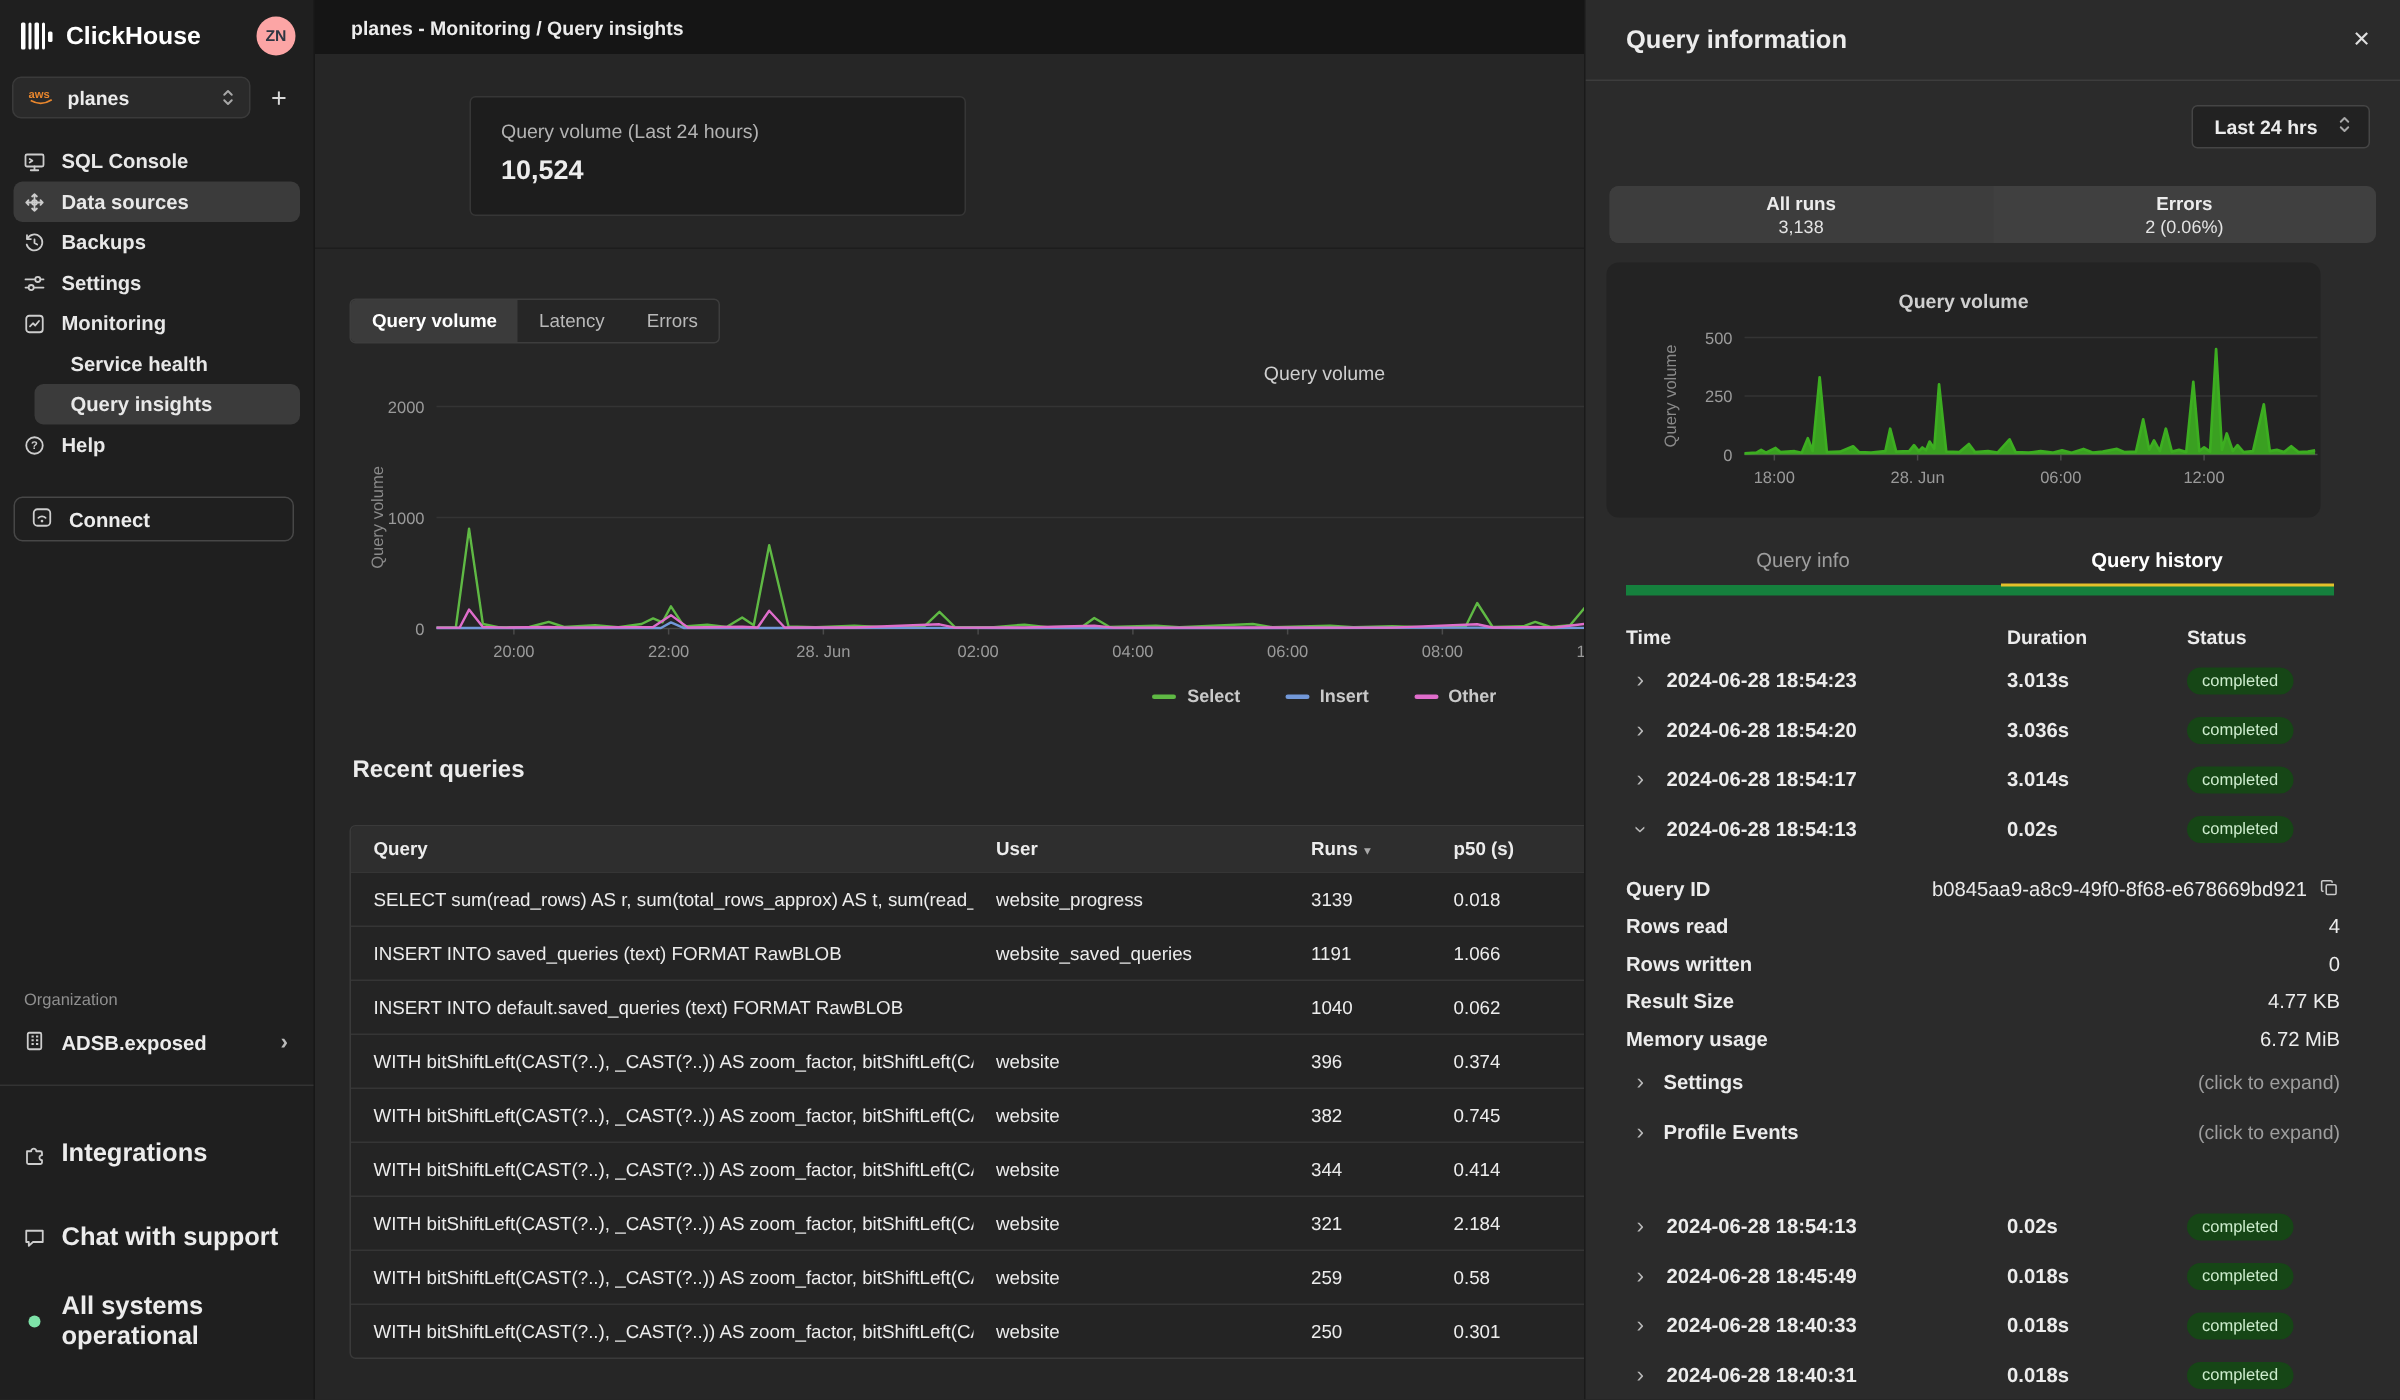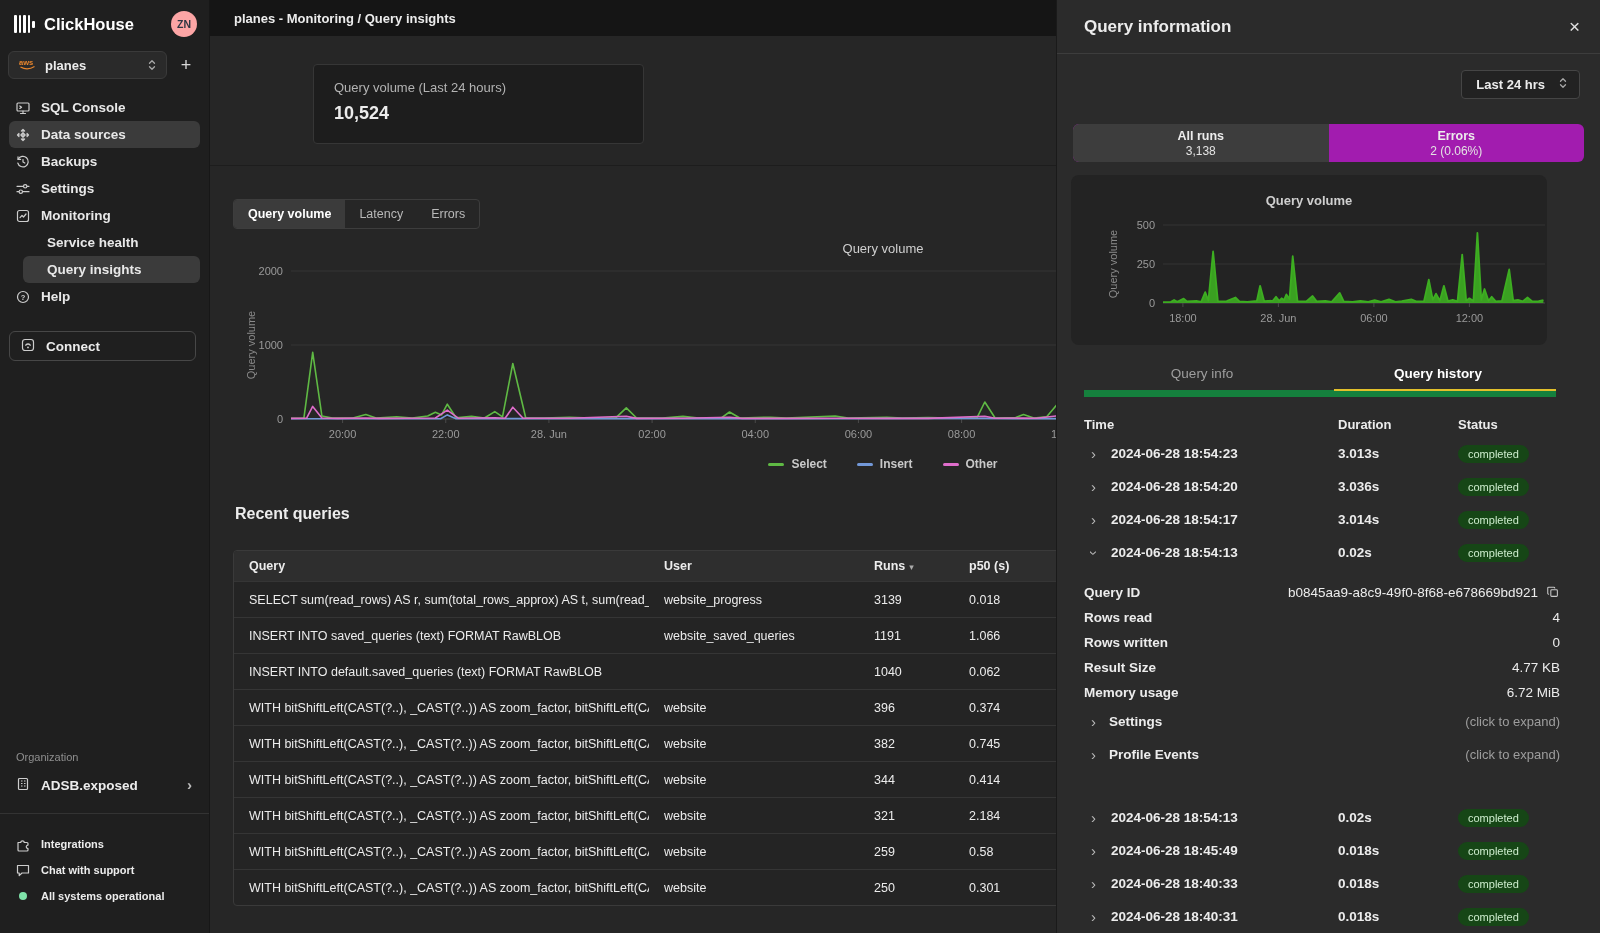--- a/index.html
+++ b/index.html
@@ -30,21 +30,21 @@
   .nav-icon svg{width:16px;height:16px;stroke:#cdcdcd;fill:none;stroke-width:1.2;stroke-linecap:round;stroke-linejoin:round;}
   .connect-btn{margin:21px 13px 0 9px;height:30px;border:1px solid #474747;border-radius:6px;display:flex;align-items:center;gap:10px;padding-left:10px;font-size:13.5px;font-weight:600;}
   .connect-btn svg{width:16px;height:16px;stroke:#cdcdcd;fill:none;stroke-width:1.2;stroke-linecap:round;}
   .spacer{flex:1;}
   .org-label{margin:0 0 9px 16px;font-size:11px;color:#8f8f8f;}
   .org-item{height:26px;margin:0 9px;display:flex;align-items:center;gap:10px;padding:0 8px 0 6px;font-size:13.5px;font-weight:600;}
   .org-item svg{width:16px;height:16px;stroke:#cdcdcd;fill:none;stroke-width:1.2;}
   .org-chevron{margin-left:auto;color:#bbb;font-size:15px;line-height:10px;}
   .sb-divider{height:1px;background:#333;margin:15px 0 17px 0;}
   .sb-footer{padding-bottom:24px;display:flex;flex-direction:column;gap:0;}
-  .foot-item{height:26px;margin:0 9px;display:flex;align-items:center;gap:10px;padding-left:6px;font-size:11px;font-weight:600;}
+  .foot-item{height:26px;margin:15px 9px;display:flex;align-items:center;gap:10px;padding-left:6px;font-size:17px;font-weight:600;}
   .foot-item svg{width:16px;height:16px;stroke:#cdcdcd;fill:none;stroke-width:1.2;stroke-linejoin:round;}
   .dot{width:8px;height:8px;border-radius:50%;background:#7ee2a8;display:block;margin:4px;}
 
   
   .main{width:846px;min-width:846px;height:933px;background:#262626;position:relative;overflow:hidden;}
   .topbar{height:36px;background:#151515;display:flex;align-items:center;padding-left:24px;font-size:13px;font-weight:bold;}
   .stats-wrap{border-bottom:1px solid #1d1d1d;padding:28px 0 21px 103px;display:flex;gap:92px;}
   .stat-card{width:331px;height:80px;background:#1d1d1d;border:1px solid #363636;border-radius:4px;padding:15px 20px;}
   .stat-label{font-size:13px;color:#b3b3b3;}
   .stat-value{margin-top:8px;font-size:18px;font-weight:bold;}
@@ -62,21 +62,21 @@
   .rq-cell{padding-left:15px;white-space:nowrap;overflow:hidden;}
   .sort-arrow{font-size:9px;color:#aaa;margin-left:4px;}
 
   
   .panel{width:544px;min-width:544px;background:#2b2b2b;border-left:1px solid #1a1a1a;display:flex;flex-direction:column;overflow:hidden;}
   .panel-header{height:54px;min-height:54px;border-bottom:1px solid #3d3d3d;display:flex;align-items:center;padding:0 20px 0 27px;}
   .panel-title{font-size:17px;font-weight:bold;}
   .close-btn{margin-left:auto;font-size:19px;color:#e0e0e0;background:none;border:none;padding:0;line-height:19px;}
   .range-row{display:flex;justify-content:flex-end;padding:16px 20px 0 0;}
   .range-select{height:29px;background:#222;border:1px solid #454545;border-radius:4px;display:flex;align-items:center;gap:12px;padding:0 10px 0 14px;font-size:13px;font-weight:600;}
-  .summary{margin:25px 16px 0 16px;height:45px;display:flex;border-radius:6px;overflow:hidden;background:#a21caf;}
+  .summary{margin:25px 16px 0 16px;height:45px;display:flex;border-radius:6px;overflow:hidden;background:#404040;}
   .summary-seg{flex:1;display:flex;flex-direction:column;align-items:center;justify-content:center;gap:1px;}
   .summary-seg.active{background:#3d3d3d;}
   .sum-label{font-size:12.5px;font-weight:bold;}
   .sum-value{font-size:12px;color:#e3e3e3;}
   .mini-card{margin:13px 53px 0 14px;height:170px;background:#232323;border-radius:8px;}
   .panel-tabs{margin:16px 44px 0 27px;display:flex;border-bottom:7px solid #15803d;}
   .panel-tab{width:50%;text-align:center;padding:5px 0 9px;font-size:13.5px;color:#9e9e9e;position:relative;}
   .panel-tab.active{color:#fff;font-weight:600;}
   .panel-tab.active::after{content:"";position:absolute;left:14px;right:0;bottom:-1px;height:2px;background:#e2c02b;}
   .hist-head{margin-top:14px;display:grid;grid-template-columns:254px 120px 1fr;padding-left:27px;font-size:13px;font-weight:bold;height:26px;align-items:center;}

